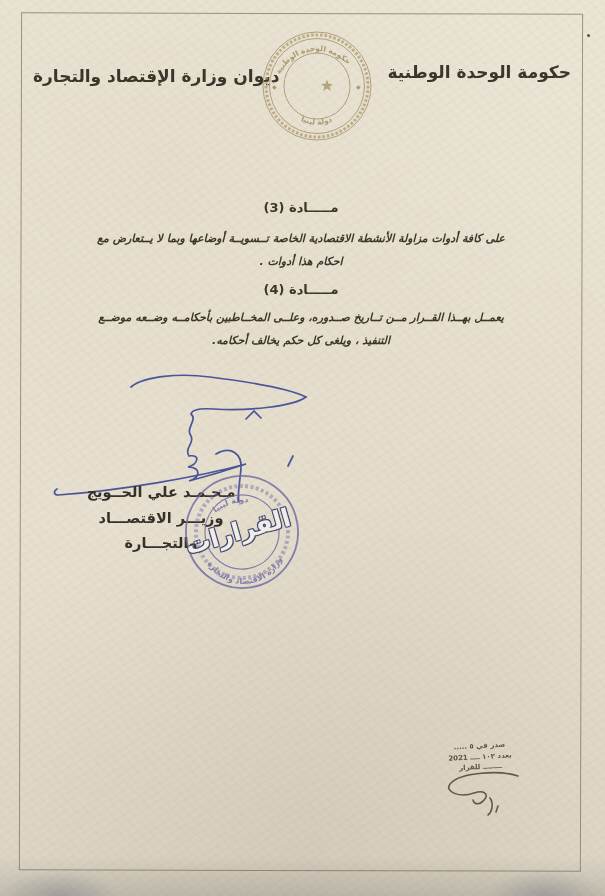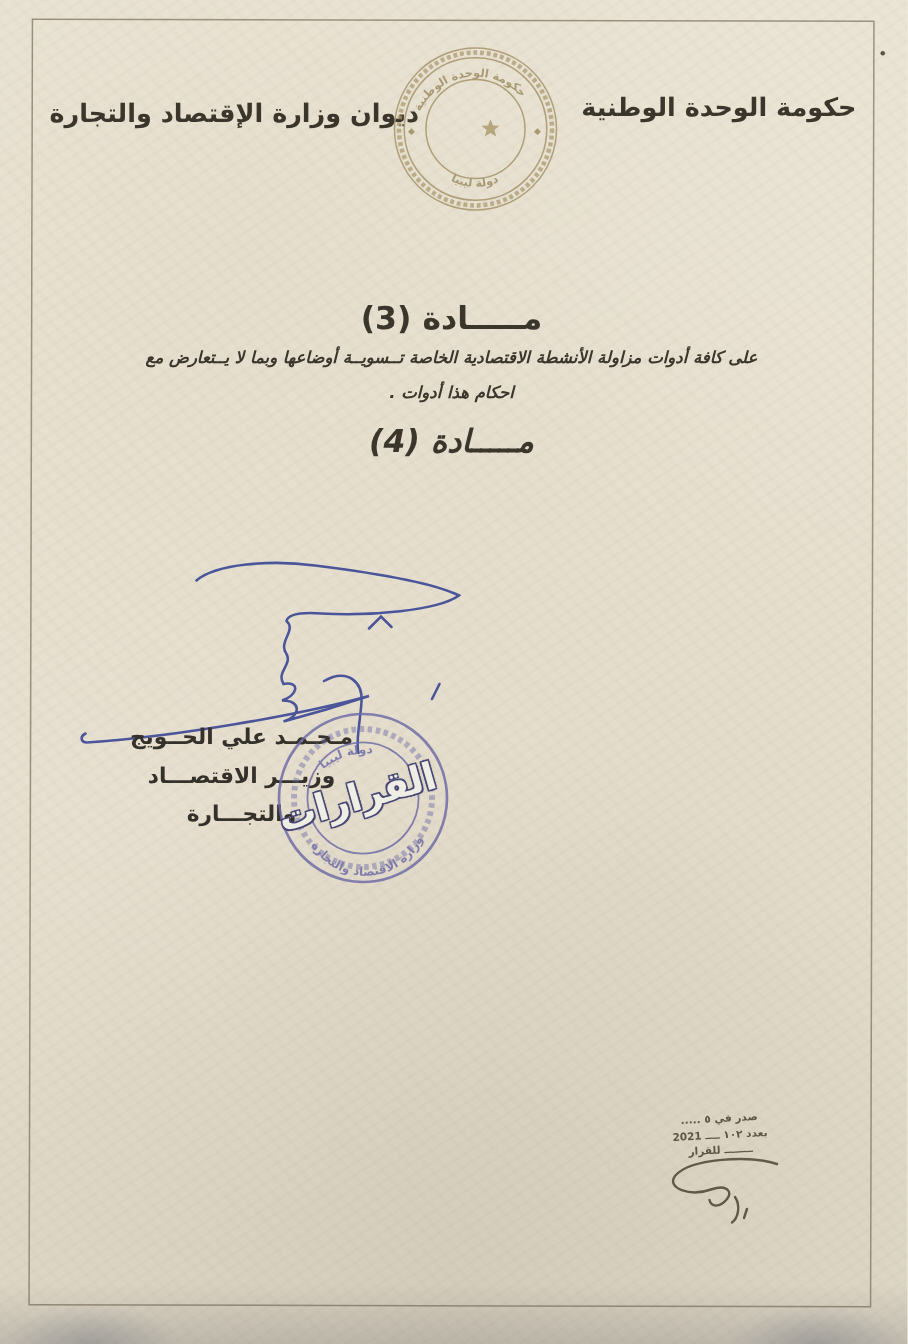--- a/index.html
+++ b/index.html
@@ -34,21 +34,21 @@
     position:absolute;left:20px;top:13px;width:560px;height:856px;
     border:1px solid rgba(112,102,82,.65);
     transform:rotate(.15deg);
   }
   .speck{position:absolute;border-radius:50%;background:#5a5344;}
   .ar{direction:rtl;color:#3a362c;font-weight:bold;}
   .hdr-right{position:absolute;top:62px;right:34px;font-size:17px;letter-spacing:.2px;}
   .hdr-left{position:absolute;top:66px;left:33px;font-size:17px;}
   .emblem{position:absolute;left:260px;top:29px;width:114px;height:114px;opacity:.92;}
   .art-col{position:absolute;left:70px;width:462px;text-align:center;}
-  .art-head{font-size:21px;}
+  .art-head{font-size:13px;}
   .art-body{font-size:11px;line-height:23px;font-style:italic;}
   .sig-svg{position:absolute;left:48px;top:368px;}
   .sign-block{position:absolute;left:68px;top:480px;width:186px;text-align:center;
     font-size:14.5px;line-height:25.5px;color:#34302a;}
   .stamp{position:absolute;left:178px;top:468px;width:128px;height:128px;
     opacity:.82;transform:rotate(-9deg);}
   .watermark{
     position:absolute;left:162px;top:517px;width:152px;text-align:center;
     font-size:25px;font-weight:bold;direction:rtl;color:#efeee4;
     transform:rotate(-16deg);
@@ -96,21 +96,25 @@
       <path fill="#b2a178" d="M 67,50.5 68.6,54.7 73,54.9 69.6,57.7 70.8,62 67,59.6 63.2,62 64.4,57.7 61,54.9 65.4,54.7 Z"></path>
     </g>
   </svg>
 
   <div class="ar art-col art-head" style="top:200px;">مـــــادة (3)</div>
   <div class="ar art-col art-body" style="top:227px;">
     <div>على كافة أدوات مزاولة الأنشطة الاقتصادية الخاصة تــسويــة أوضاعها وبما لا يــتعارض مع</div>
     <div>احكام هذا أدوات .</div>
   </div>
 
-  <div class="ar art-col art-head" style="top:282px;font-style:italic;">مـــــادة (4)</div>
+  <div class="ar art-col art-head" style="top:282px;">مـــــادة (4)</div>
+  <div class="ar art-col art-body" style="top:306px;">
+    <div>يعمــل بهــذا القــرار مــن تــاريخ صــدوره، وعلــى المخــاطبين بأحكامــه وضــعه موضــع</div>
+    <div>التنفيذ ، ويلغى كل حكم يخالف أحكامه.</div>
+  </div>
 
   <svg class="sig-svg" width="282" height="138" viewBox="0 0 282 138">
     <g fill="none" stroke="#3e4a96" stroke-width="1.7" stroke-linecap="round" opacity=".92">
       <path d="M 83,19 C 96,8 132,5 162,9 C 202,14 242,21 258,29 C 244,39 198,43 166,41
                C 151,40 144,42 143,46 C 150,52 137,60 143,68 C 147,75 136,80 141,88
                C 153,86 150,96 140,99 C 154,99 152,110 141,113 C 160,108 186,100 198,96
                C 150,109 70,123 10,127 C 6,127 5,123 9,121"></path>
       <path d="M 168,86 C 184,77 194,87 193,100 C 192,114 189,127 191,134"></path>
       <path d="M 198,51 L 206,43 L 213,50"></path>
       <path d="M 245,88 L 240,98"></path>

